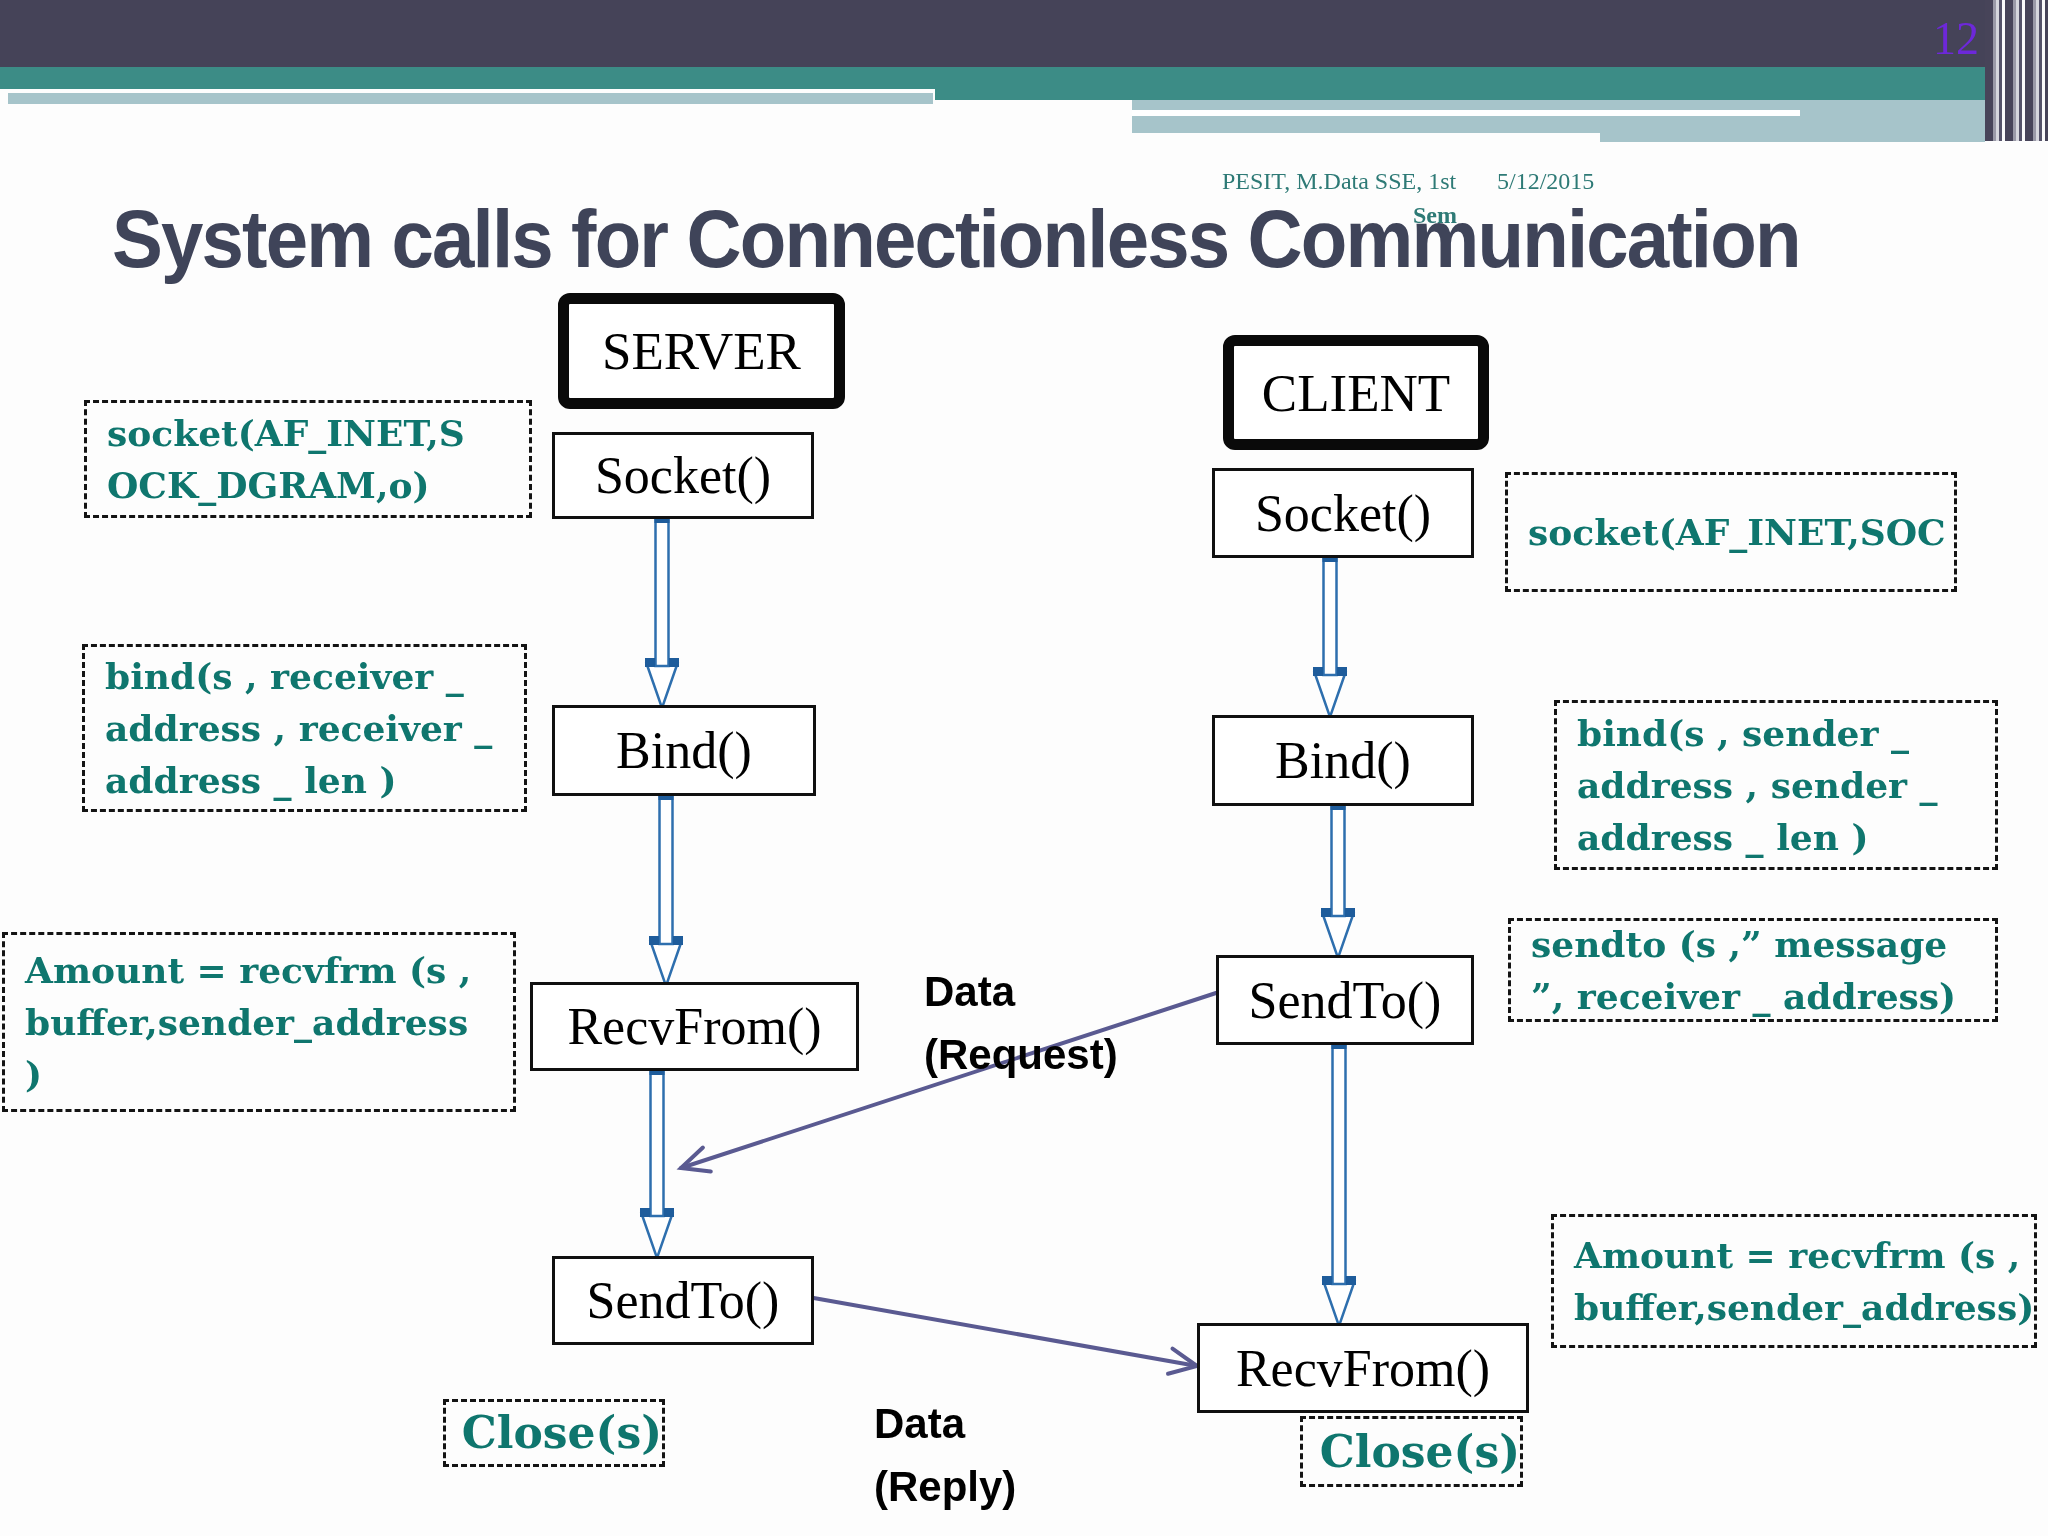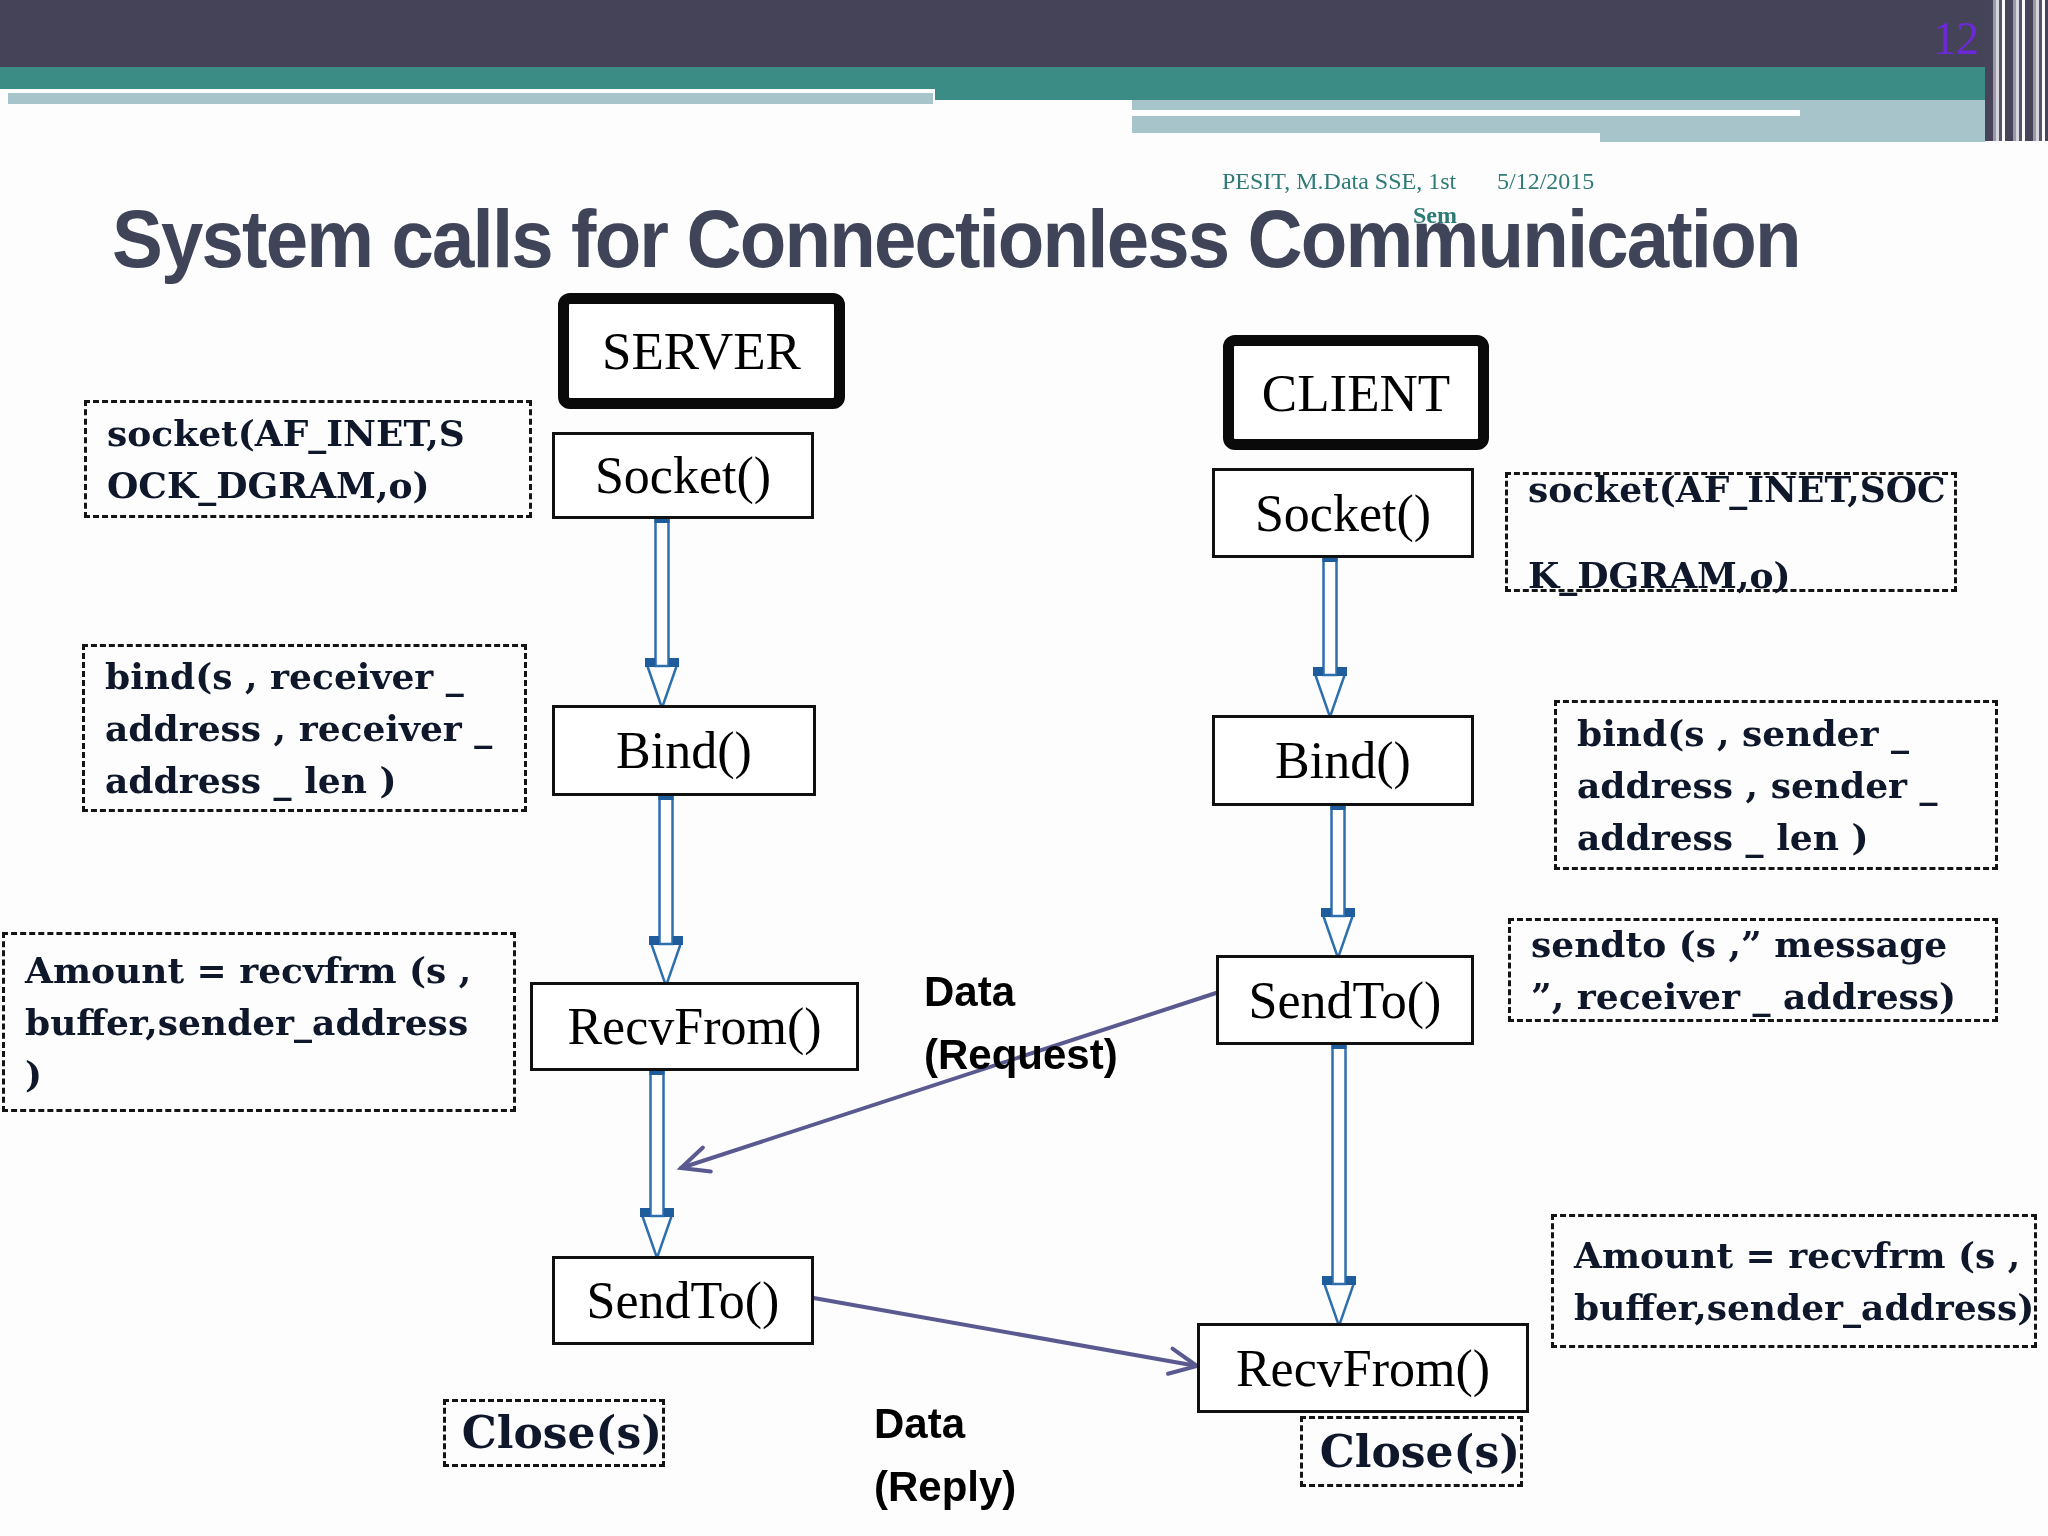--- a/index.html
+++ b/index.html
@@ -29,21 +29,21 @@
     letter-spacing:-2px;color:#3f4459;transform:scaleX(0.93);transform-origin:0 0;}
 
   
   .box{position:absolute;background:#fff;border:3px solid #101010;display:flex;
        align-items:center;justify-content:center;font-size:52px;color:#000;}
   .hbox{position:absolute;background:#fff;border:11px solid #0a0a0a;border-radius:12px;
         display:flex;align-items:center;justify-content:center;font-size:53px;color:#000;}
   .note{position:absolute;border:3px dashed #141414;display:flex;flex-direction:column;
         justify-content:center;align-items:flex-start;padding-left:20px;box-sizing:border-box;
         font-family:"DejaVu Serif","Liberation Serif",serif;font-weight:bold;font-size:36px;
-        line-height:1.45;color:#0f172a;}
+        line-height:1.45;color:#0f766e;}
   .note-center{align-items:flex-end;padding-left:0;font-size:44px;}
   .datalabel{position:absolute;font-family:Liberation Sans, sans-serif;
         font-weight:bold;font-size:42px;line-height:1.5;color:#000;}
 
   
   #srv-head{left:558px;top:293px;width:265px;height:94px;}
   #cli-head{left:1223px;top:335px;width:244px;height:93px;}
   #s-socket{left:552px;top:432px;width:256px;height:81px;}
   #s-bind{left:552px;top:705px;width:258px;height:85px;}
   #s-recv{left:530px;top:982px;width:323px;height:83px;}
@@ -184,21 +184,20 @@
     <div>address , receiver _</div>
     <div>address _ len )</div>
   </div>
   <div class="note" id="n-l3">
     <div>Amount = recvfrm (s ,</div>
     <div>buffer,sender_address</div>
     <div>)</div>
   </div>
   <div class="note" id="n-r1">
     <div>socket(AF_INET,SOC</div>
-    <div>K_DGRAM,o)</div>
   </div>
   <div class="note" id="n-r2">
     <div>bind(s , sender _</div>
     <div>address , sender _</div>
     <div>address _ len )</div>
   </div>
   <div class="note" id="n-r3">
     <div>sendto (s ,” message</div>
     <div>”, receiver _ address)</div>
   </div>

